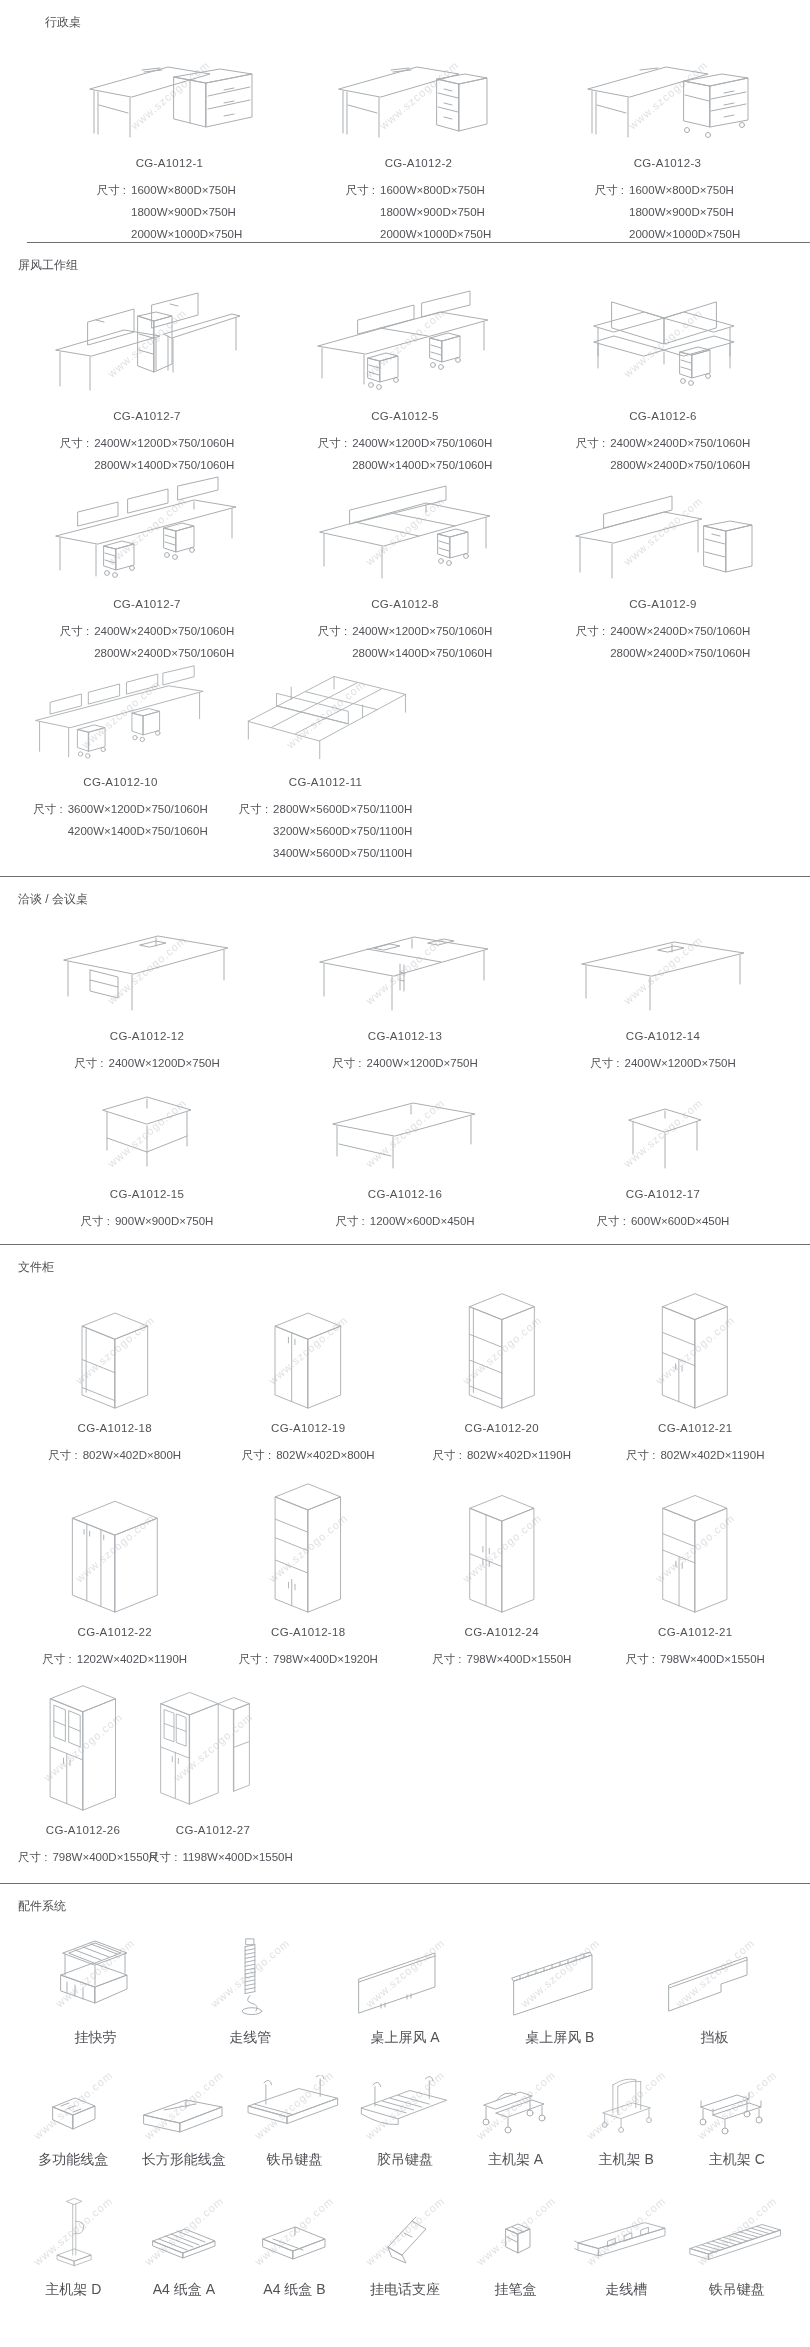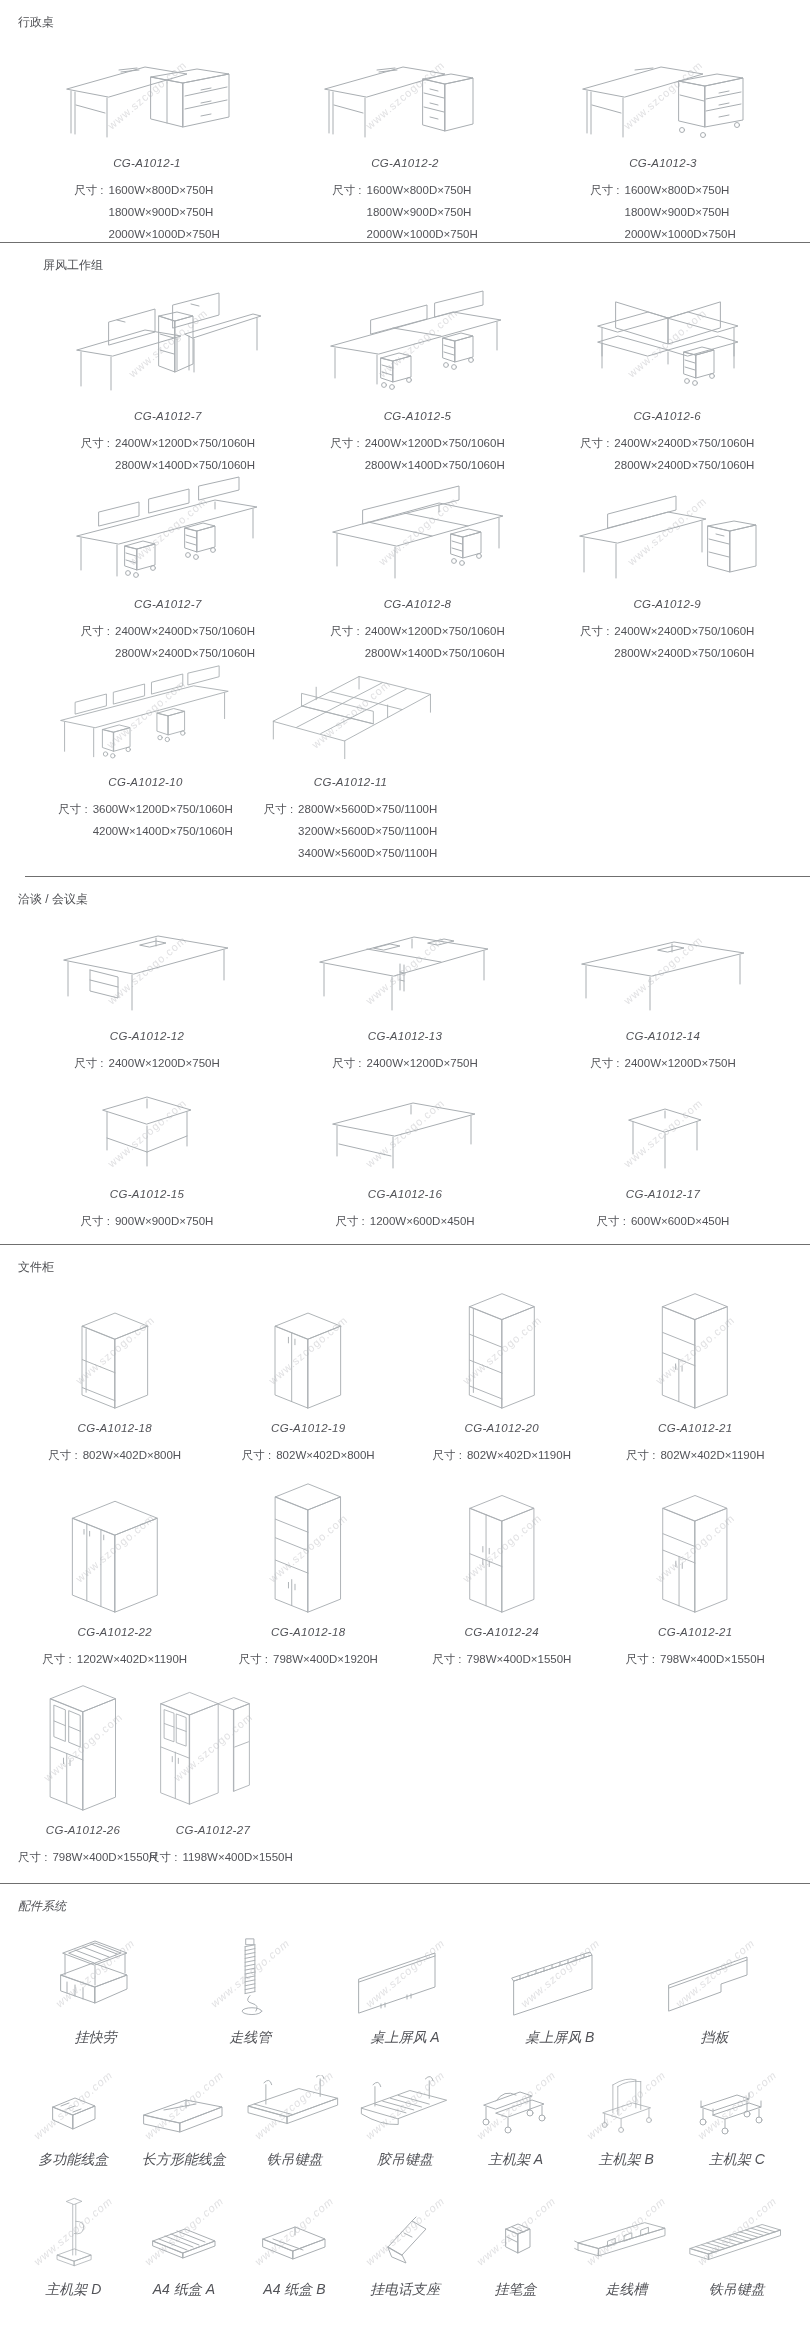--- a/index.html
+++ b/index.html
@@ -1,24 +1,24 @@
 <!DOCTYPE html>
 <html><head>
 <meta charset="utf-8">
 <style>
   html,body{margin:0;padding:0;background:#fff;}
   body{font-family:"Liberation Sans","DejaVu Sans",sans-serif;color:#515257;}
   .page{width:810px;background:#fff;}
   .sec{box-sizing:border-box;padding:10px 18px 0 18px;border-bottom:1px solid #6f6f6f;overflow:hidden;}
   .sec h2{margin:4px 0 14px 0;font-size:12px;font-weight:400;color:#4f5054;}
-  .sec0{height:243px;}
-  .sec1{height:634px;margin-left:25px;}
+  .sec0{height:243px;margin-left:27px;}
+  .sec1{height:634px;}
   .sec2{height:368px;}
   .sec3{height:639px;}
-  .sec4{height:463px;border-bottom:none;font-style:italic;}
+  .sec4{height:463px;border-bottom:none;}
   .prow{display:flex;align-items:flex-start;}
   .sec1 .prow{margin-bottom:0;}
   .sec2 .prow.r0{margin-bottom:16px;}
   .sec3 .prow.r0{margin-bottom:16px;}
   .sec3 .prow.r1{margin-bottom:12px;}
   .sec4 .prow{margin-bottom:24px;}
   .card{flex:1 1 0;display:flex;flex-direction:column;align-items:center;min-width:0;}
   .prow.narrow2 .card{flex:0 0 205px;}
   .prow.narrow2b .card{flex:0 0 130px;}
   .prow.narrow2b .card .dims{align-self:flex-start;}
@@ -30,21 +30,21 @@
   .sec2 .r1 .art{height:86px;}
   .sec3 .r0 .art{height:120px;}
   .sec3 .r1 .art{height:132px;}
   .sec3 .r2 .art{height:130px;}
   .sec4 .r0 .art{height:88px;}
   .sec4 .r1 .art{height:68px;}
   .sec4 .r2 .art{height:76px;}
   .art svg{position:relative;z-index:1;}
   .art svg *{stroke:#a9aeb2;fill:none;stroke-width:1;stroke-linejoin:round;stroke-linecap:round;}
   .wm{position:absolute;left:50%;top:50%;transform:translate(-50%,-50%) rotate(-40deg);font-size:11px;letter-spacing:1px;color:#e1e1e3;white-space:nowrap;z-index:0;pointer-events:none;}
-  .code{margin-top:12px;font-size:11.5px;color:#515257;letter-spacing:.3px;font-style:italic;}
+  .code{margin-top:12px;font-size:11.5px;color:#515257;letter-spacing:.3px;}
   .dims{margin-top:10px;display:flex;font-size:11.5px;color:#515257;line-height:22px;white-space:nowrap;}
   .dim-label{margin-right:5px;}
   .acc{flex:1 1 0;display:flex;flex-direction:column;align-items:center;min-width:0;}
   .acc-label{margin-top:12px;font-size:14px;color:#515257;}
 </style>
 </head>
 <body>
 
 <div class="page">
   <section class="sec sec0">

